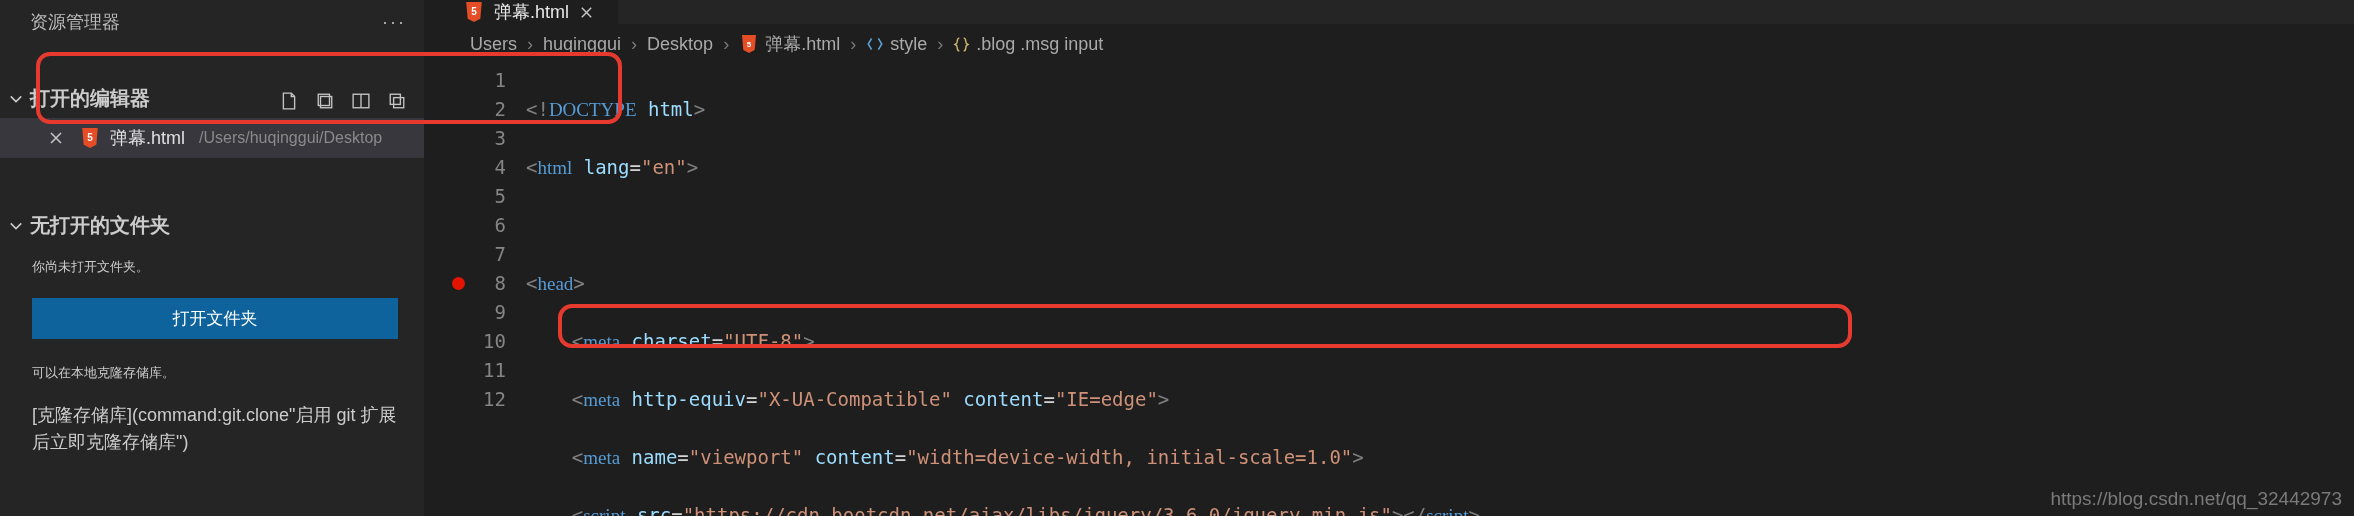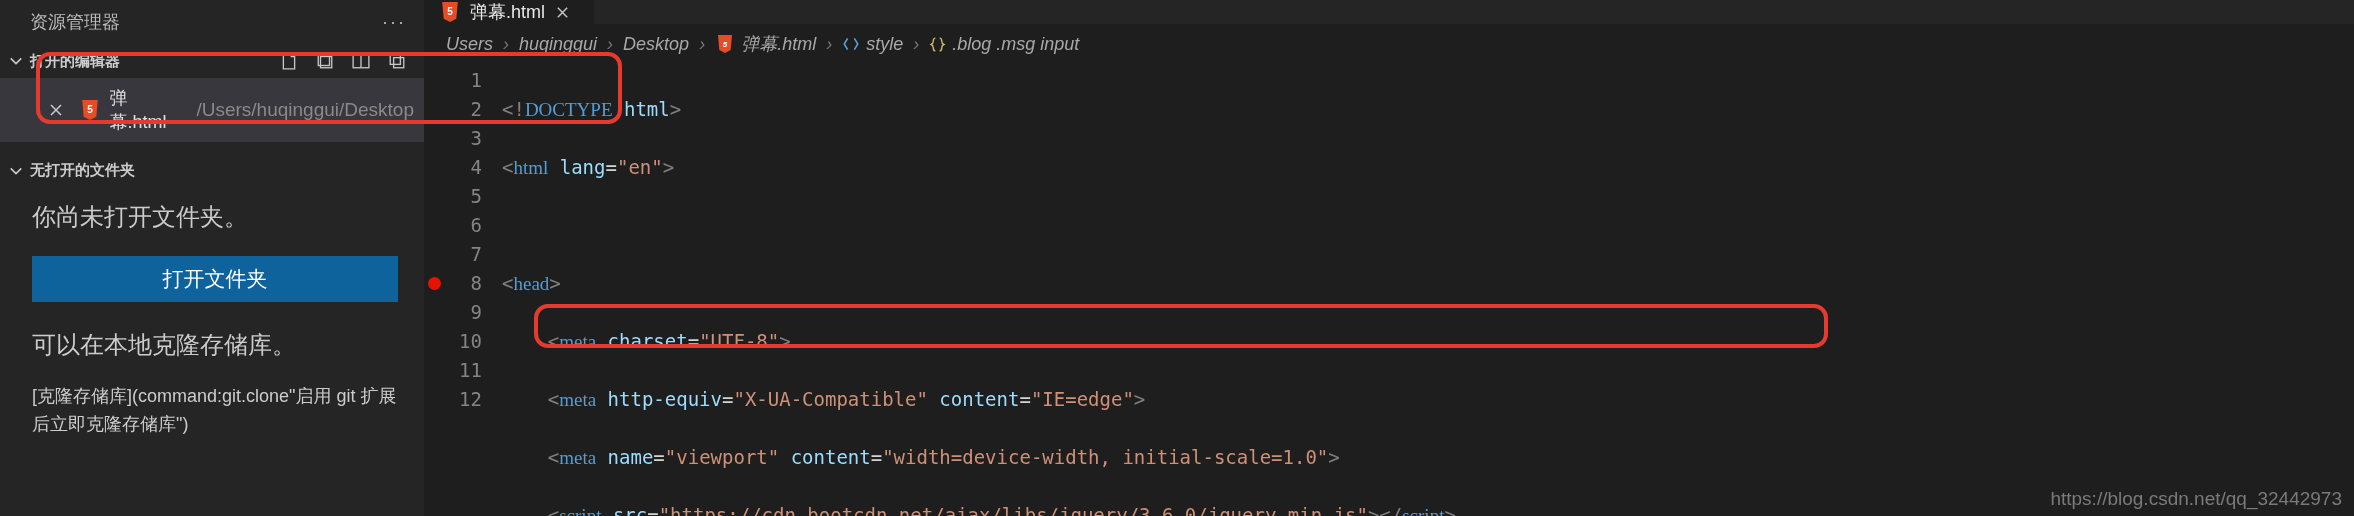--- a/index.html
+++ b/index.html
@@ -6,82 +6,83 @@
 body {
   font-family: -apple-system, "Helvetica Neue", "Segoe UI", sans-serif;
   background: #1e1e1e;
   color: #cccccc;
   font-size: 19px;
   overflow: hidden;
   width: 2354px;
   height: 516px;
   position: relative;
 }
-.root { display: flex; height: 100%; }
+.root { display: flex; height: 100%; gap: 24px; }
 .sidebar {
   width: 424px;
   background: #252526;
   display: flex;
   flex-direction: column;
   padding-top: 2px;
   position: relative;
 }
 .sidebar-header {
   display: flex;
   justify-content: space-between;
   align-items: center;
   padding: 8px 18px 10px 30px;
   color: #bbbbbb;
   font-size: 18px;
 }
 .more-icon { color: #bbbbbb; letter-spacing: 2px; cursor: pointer; }
 .section-header {
   display: flex;
-  align-items: center;
+  align-items: flex-end;
   padding: 6px 10px 6px 8px;
-  font-size: 15px;
+  font-size: 20px;
   font-weight: 600;
   color: #cccccc;
   justify-content: space-between;
+  margin-top: 35px;
 }
 .section-header .left-wrap { display: flex; align-items: center; gap: 6px; }
 .chev { width: 16px; display: inline-flex; justify-content: center; }
 .section-actions { display: flex; gap: 14px; padding-right: 6px; }
 .mini-icon { width: 22px; height: 22px; display: inline-flex; align-items: center; justify-content: center; color: #c5c5c5; }
 .open-file-row {
   display: flex;
   align-items: center;
   padding: 8px 10px 8px 48px;
   background: #37373d;
   gap: 10px;
   color: #e0e0e0;
   font-size: 18px;
 }
 .close-x { color: #c5c5c5; margin-right: 6px; }
 .h5-badge {
   width: 20px; height: 22px; display: inline-flex; align-items: center; justify-content: center;
 }
-.path-dim { color: #8a8a8a; font-size: 19px; margin-left: 4px; }
+.path-dim { color: #8a8a8a; font-size: 16px; margin-left: 4px; }
 .red-box-1 {
   position: absolute;
   border: 4px solid #e63a2e;
   border-radius: 14px;
   left: 36px; top: 52px;
   width: 586px; height: 72px;
   pointer-events: none;
   z-index: 50;
 }
 .sidebar-body { padding: 12px 26px 0 32px; display: flex; flex-direction: column; gap: 18px; }
-.body-text { color: #cccccc; font-size: 24px; line-height: 1.6; }
+.body-text { color: #cccccc; font-size: 13px; line-height: 1.6; }
 .open-folder-btn {
   background: #0e639c;
   color: #ffffff;
   text-align: center;
   padding: 9px 0;
-  font-size: 21px;
+  font-size: 17px;
   margin: 2px 0 6px 0;
   cursor: pointer;
 }
 .link-text { color: #cccccc; font-size: 18px; line-height: 1.55; }
 
 .editor {
   flex: 1;
   background: #1e1e1e;
   display: flex;
   flex-direction: column;
@@ -104,21 +105,20 @@
   border-right: 1px solid #252526;
 }
 .tab .close-x { color: #bbbbbb; }
 .breadcrumbs {
   display: flex;
   align-items: center;
   gap: 8px;
   padding: 8px 12px 8px 22px;
   color: #a9a9a9;
   font-size: 18px;
-  font-style: italic;
 }
 .crumb { color: #a9a9a9; }
 .crumb-sep { color: #7a7a7a; margin: 0 2px; }
 .crumb-icon-wrap { display: inline-flex; align-items: center; gap: 6px; }
 .crumb-icon-curly { color: #c9b169; }
 .code-area { display: flex; flex: 1; font-family: Menlo, Consolas, monospace; font-size: 19px; line-height: 29px; padding-top: 2px; }
 .gutter-bp { width: 22px; }
 .bp-dot { width: 13px; height: 13px; background: #e51400; border-radius: 50%; margin-left: 4px; margin-top: 8px; }
 .lines { width: 56px; text-align: right; color: #858585; padding-right: 20px; }
 .code { flex: 1; white-space: pre; color: #d4d4d4; }

